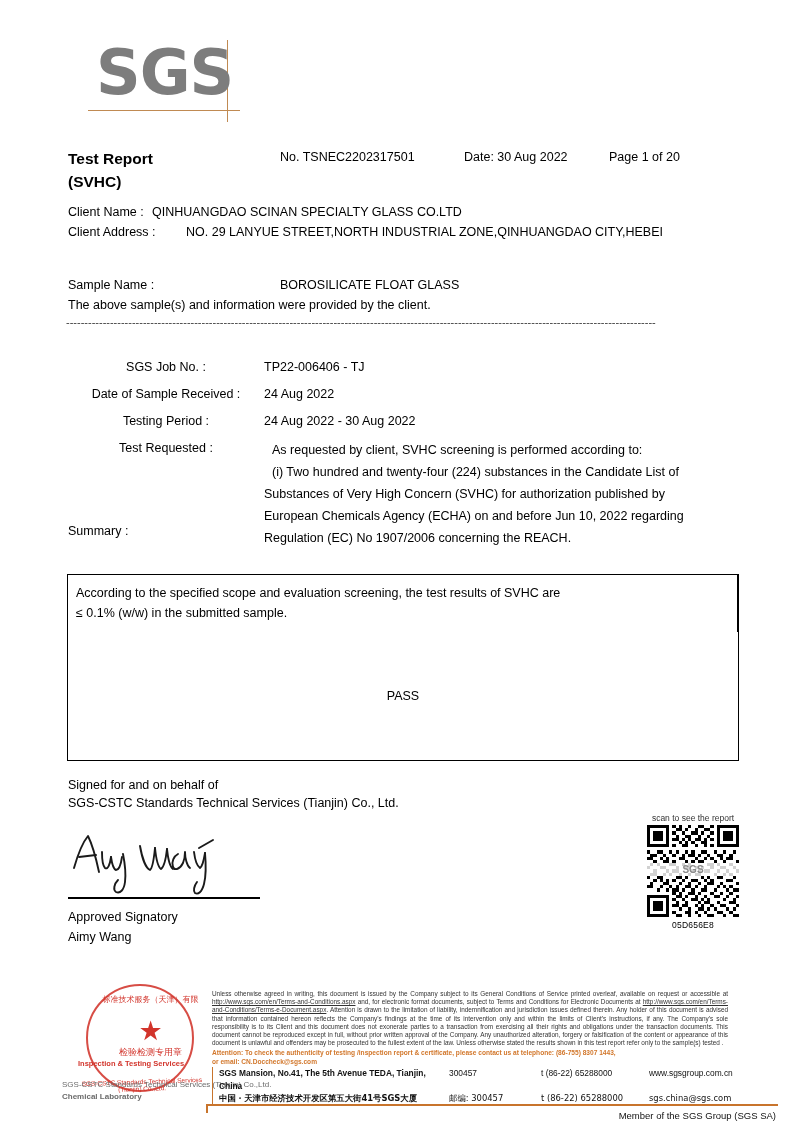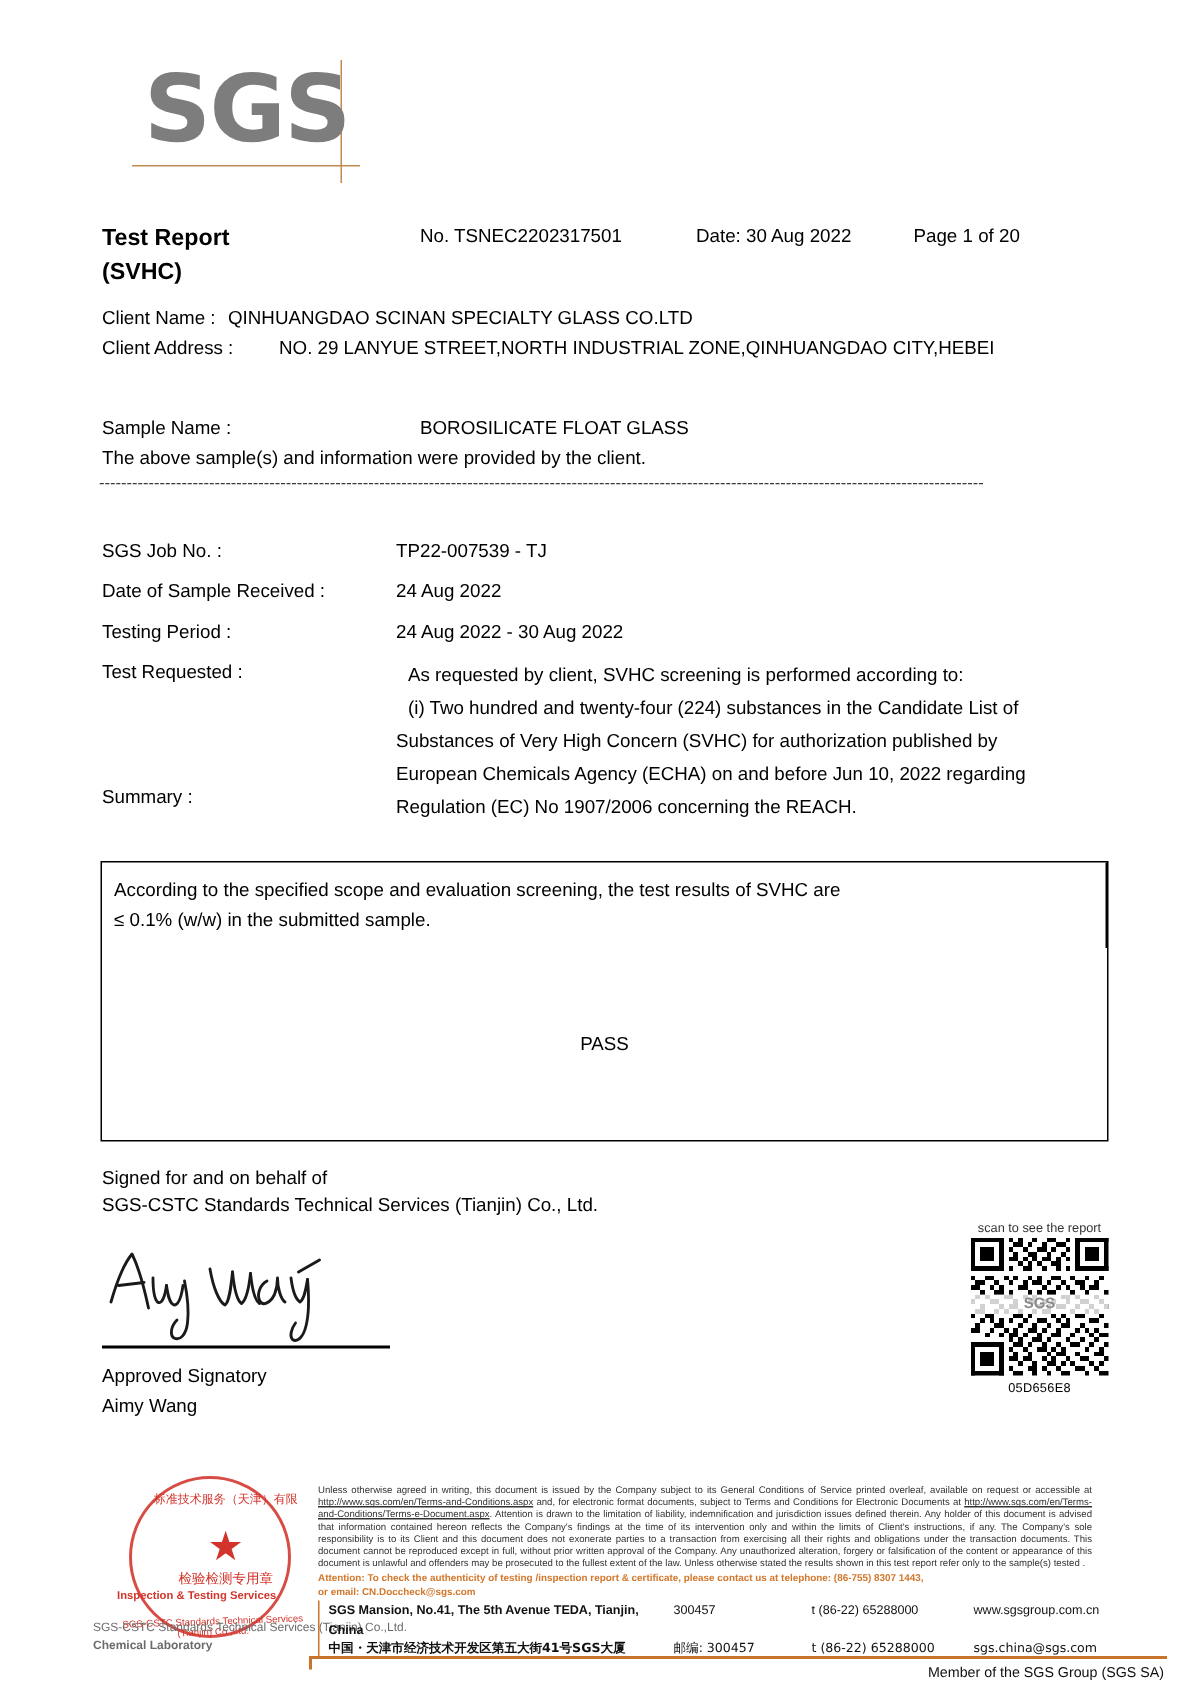--- a/index.html
+++ b/index.html
@@ -137,20 +137,21 @@
     width: 715px;
     font-size: 12.5px;
   }
   .dt-row {
     display: flex;
     margin-bottom: 13px;
   }
   .dt-lbl {
     width: 196px;
     flex: 0 0 196px;
+    text-align: center;
   }
   .dt-val { }
   .req-block { }
   .req-line {
     margin-bottom: 3px;
     line-height: 19px;
   }
   .req-indent { padding-left: 8px; }
 
   .result-row {
@@ -439,21 +440,21 @@
       <div>BOROSILICATE FLOAT GLASS</div>
     </div>
     <div>The above sample(s) and information were provided by the client.</div>
   </div>
 
   <div class="dashrule">-----------------------------------------------------------------------------------------------------------------------------------------------------------------</div>
 
   <div class="details">
     <div class="dt-row">
       <div class="dt-lbl">SGS Job No. :</div>
-      <div class="dt-val">TP22-007539 - TJ</div>
+      <div class="dt-val">TP22-006406 - TJ</div>
     </div>
     <div class="dt-row">
       <div class="dt-lbl">Date of Sample Received :</div>
       <div class="dt-val">24 Aug 2022</div>
     </div>
     <div class="dt-row">
       <div class="dt-lbl">Testing Period :</div>
       <div class="dt-val">24 Aug 2022 - 30 Aug 2022</div>
     </div>
     <div class="dt-row">

